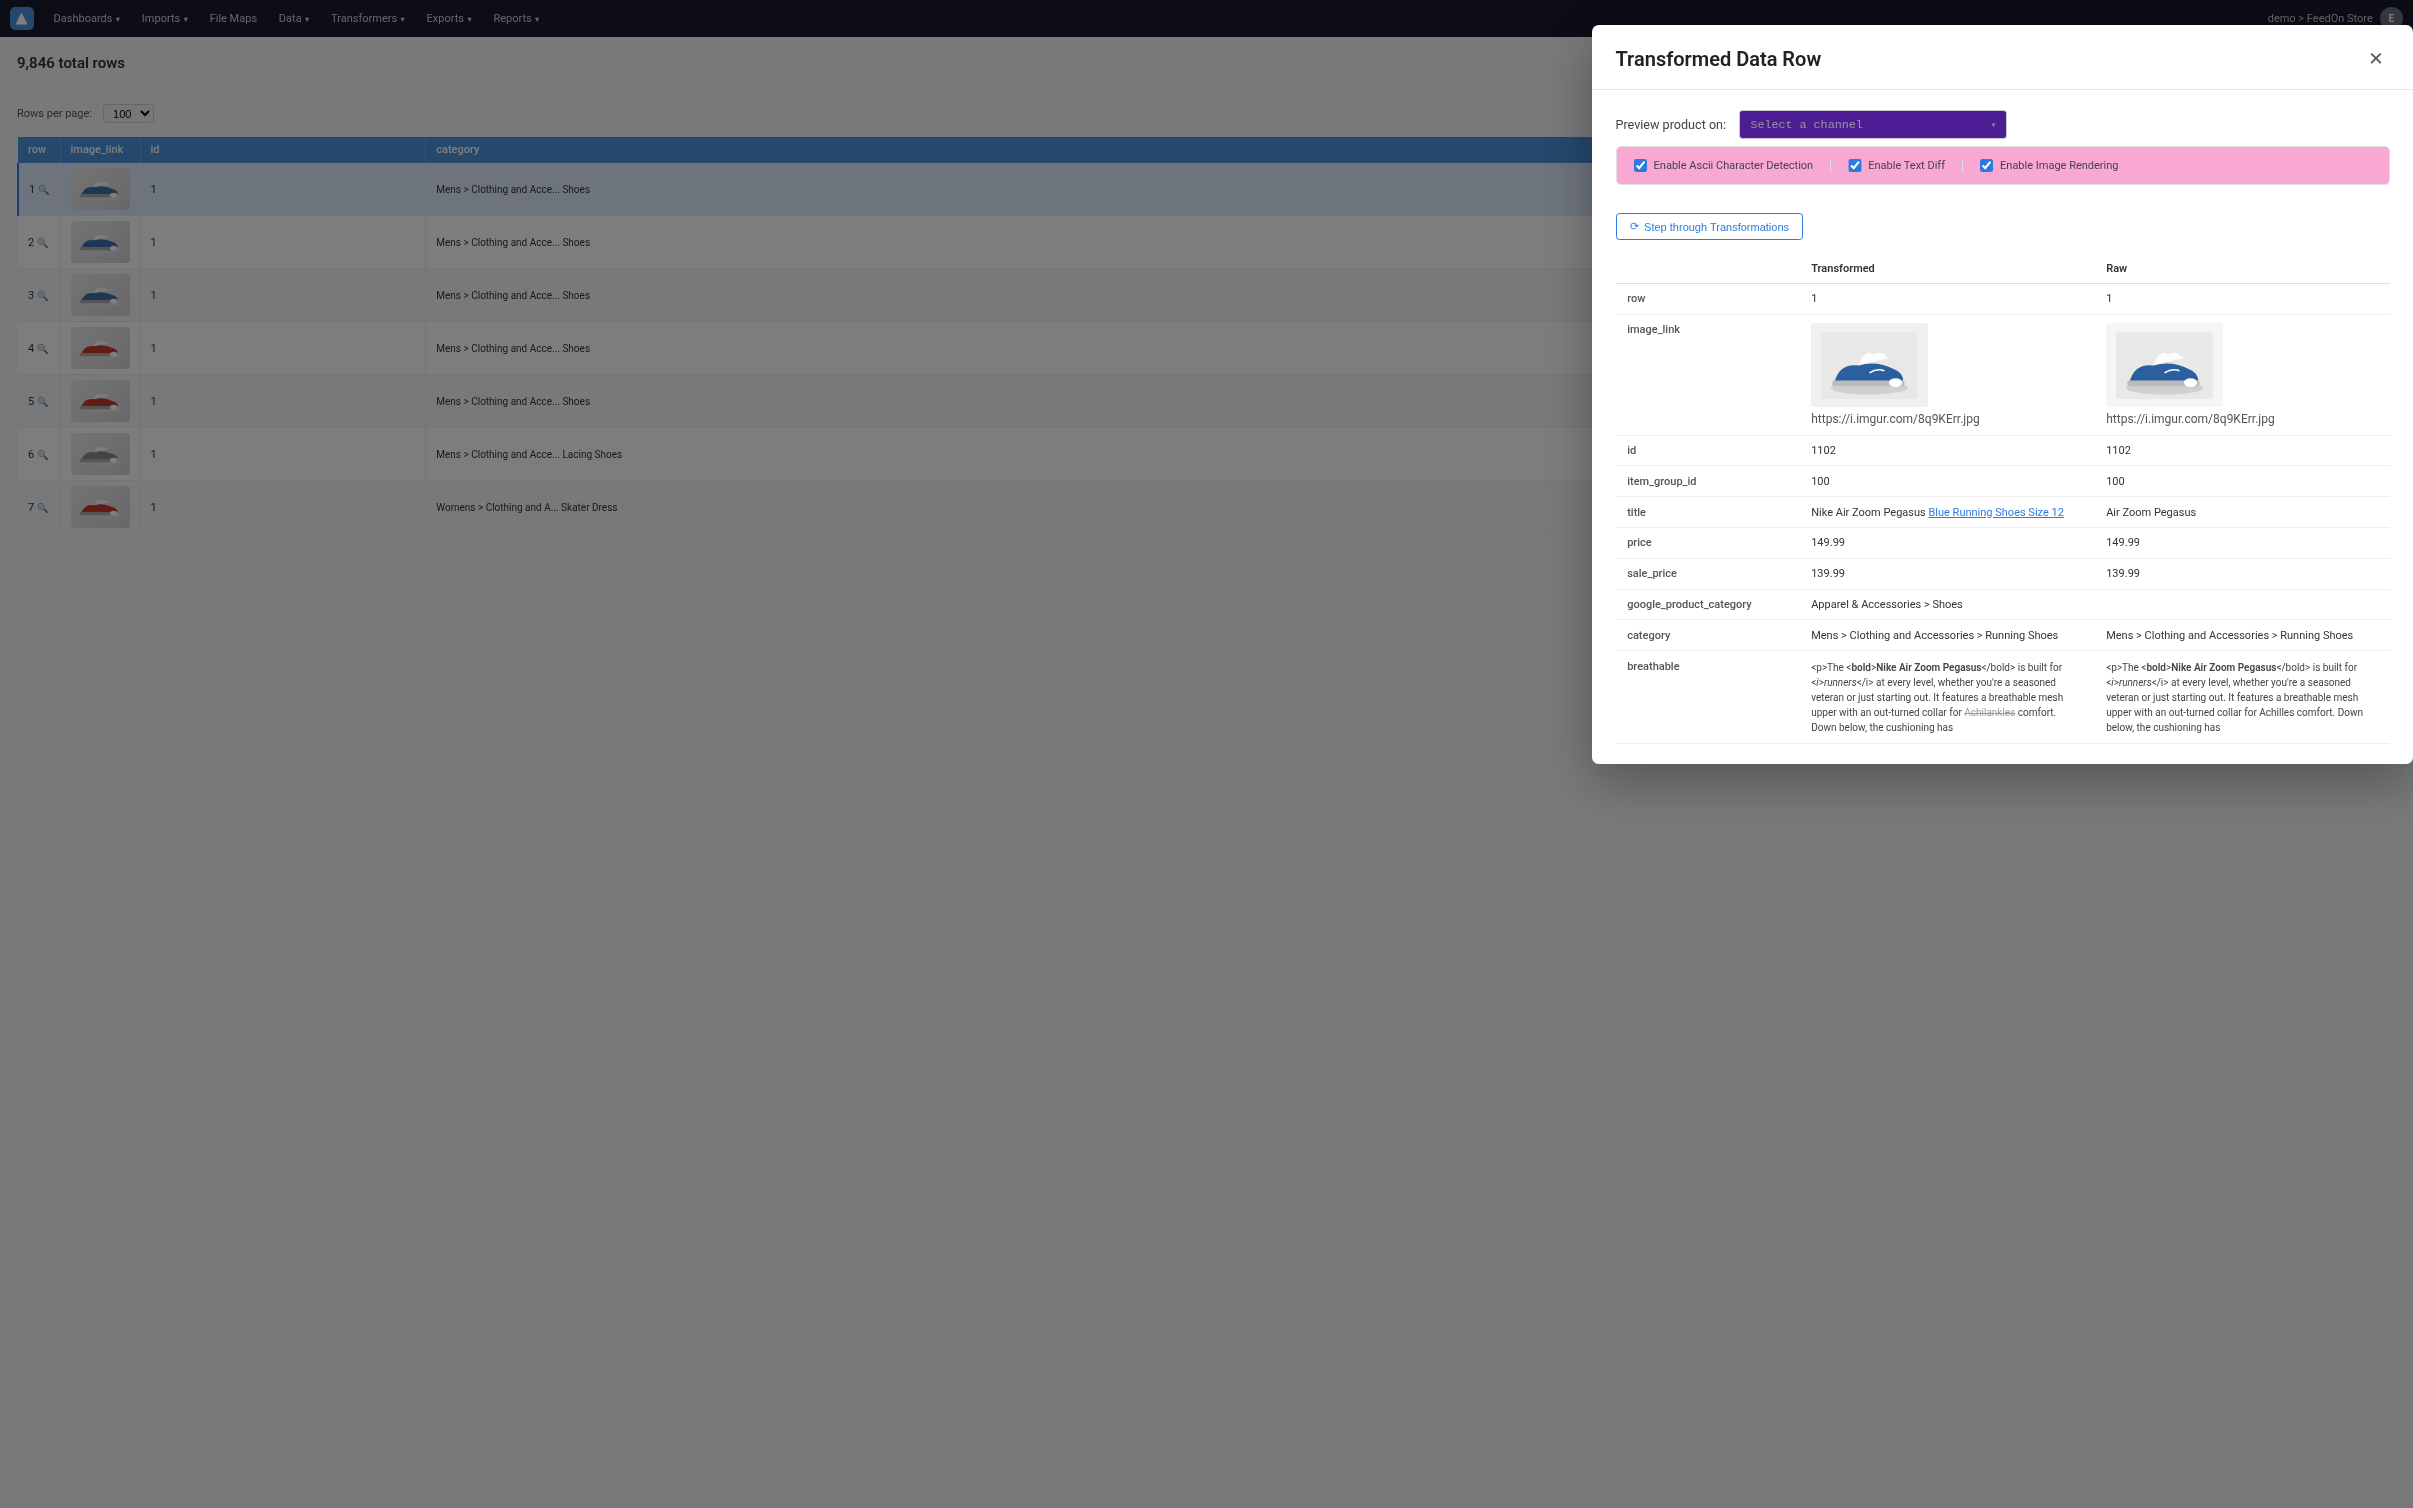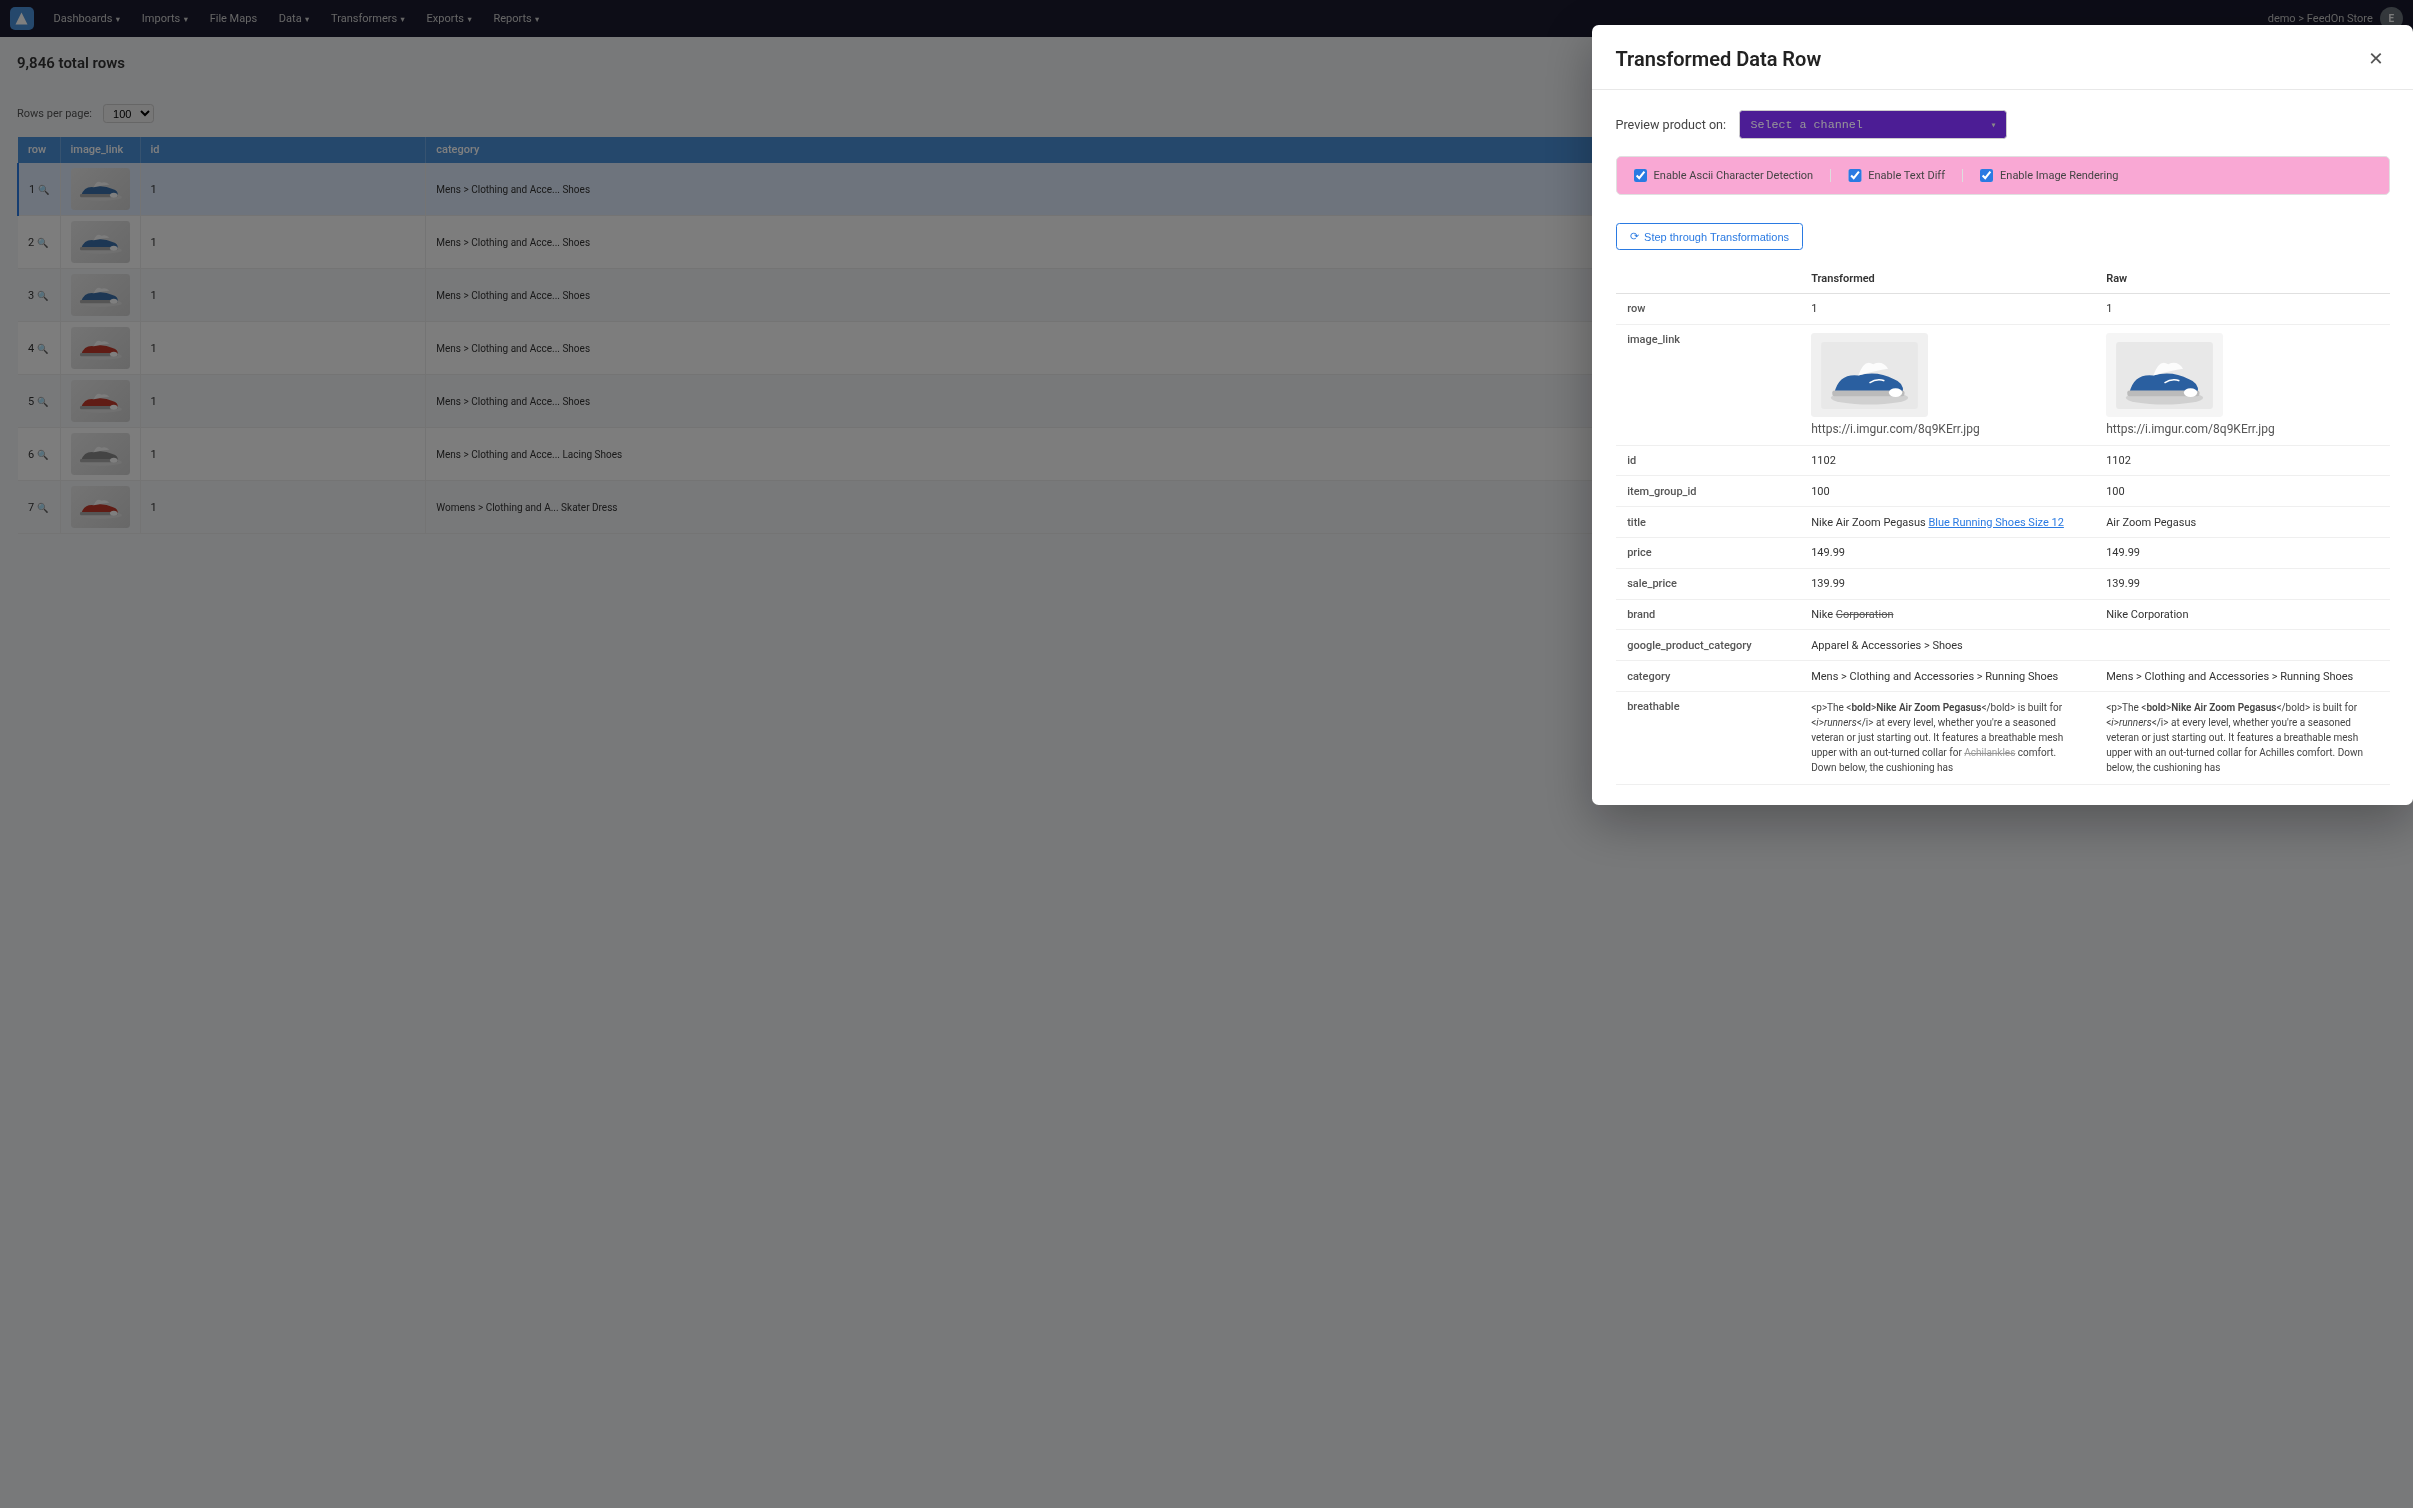--- a/index.html
+++ b/index.html
@@ -174,21 +174,21 @@
       border-radius: 3.4px;
     }
 
     
     .modal-body { padding: 20px 23.5px; }
 
     .channel-row {
       display: flex;
       align-items: center;
       gap: 13.4px;
-      margin-bottom: 17px;
+      margin-bottom: 7px;
     }
     .channel-label {
       font-size: 12.6px;
       color: #444;
       white-space: nowrap;
     }
     .channel-select {
       flex: 1;
       max-width: 268px;
       border: 0.8px solid #ccc;
@@ -603,25 +603,20 @@
     <td>price</td>
     <td><span>149.99</span></td>
     <td><span>149.99</span></td>
   </tr>
             <tr>
     <td>sale_price</td>
     <td><span>139.99</span></td>
     <td><span>139.99</span></td>
   </tr>
             <tr>
-    <td>brand</td>
-    <td><span>Nike <s style="color:#555;">Corporation</s></span></td>
-    <td><span>Nike Corporation</span></td>
-  </tr>
-            <tr>
     <td>google_product_category</td>
     <td><span>Apparel &amp; Accessories &gt; Shoes</span></td>
     <td><span></span></td>
   </tr>
             <tr>
     <td>category</td>
     <td><span>Mens &gt; Clothing and Accessories &gt; Running Shoes</span></td>
     <td><span>Mens &gt; Clothing and Accessories &gt; Running Shoes</span></td>
   </tr>
             <tr>

